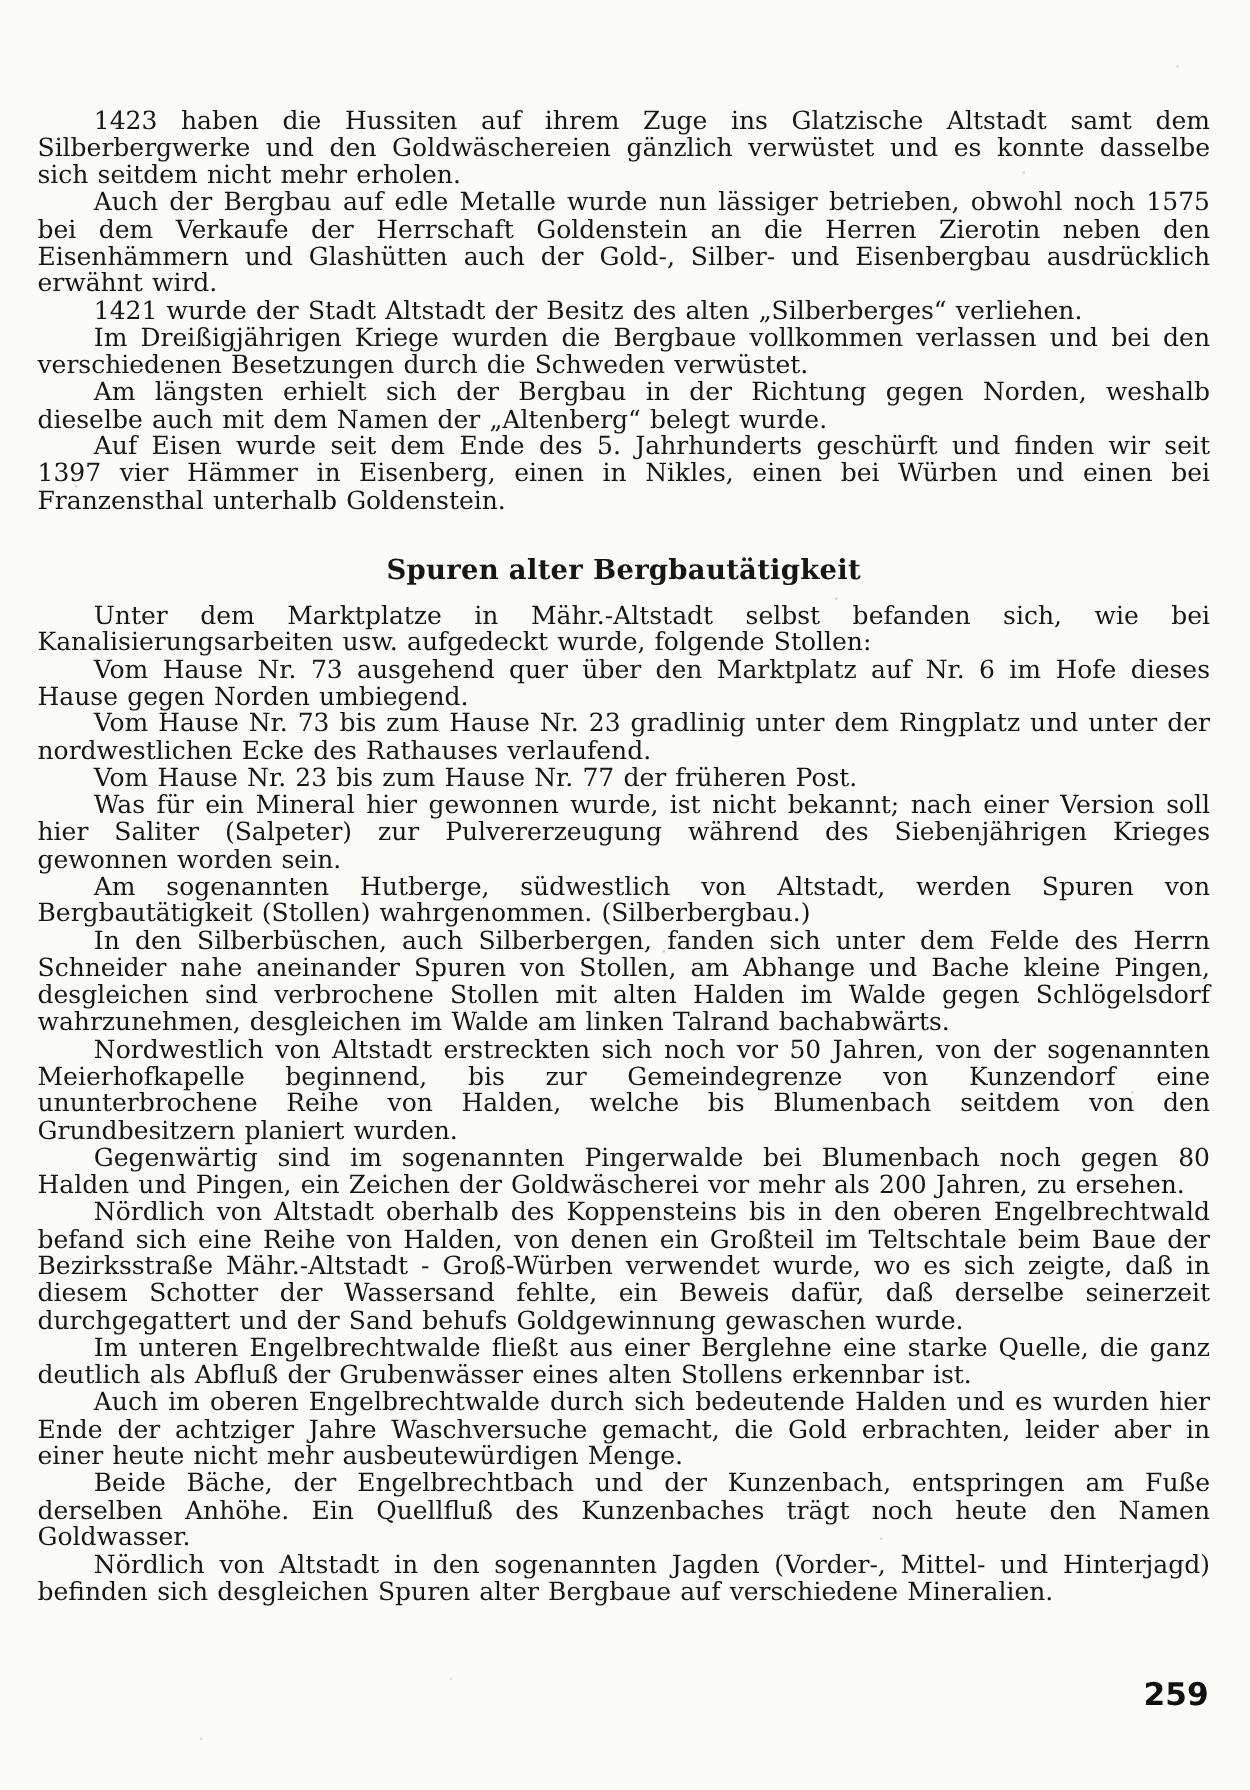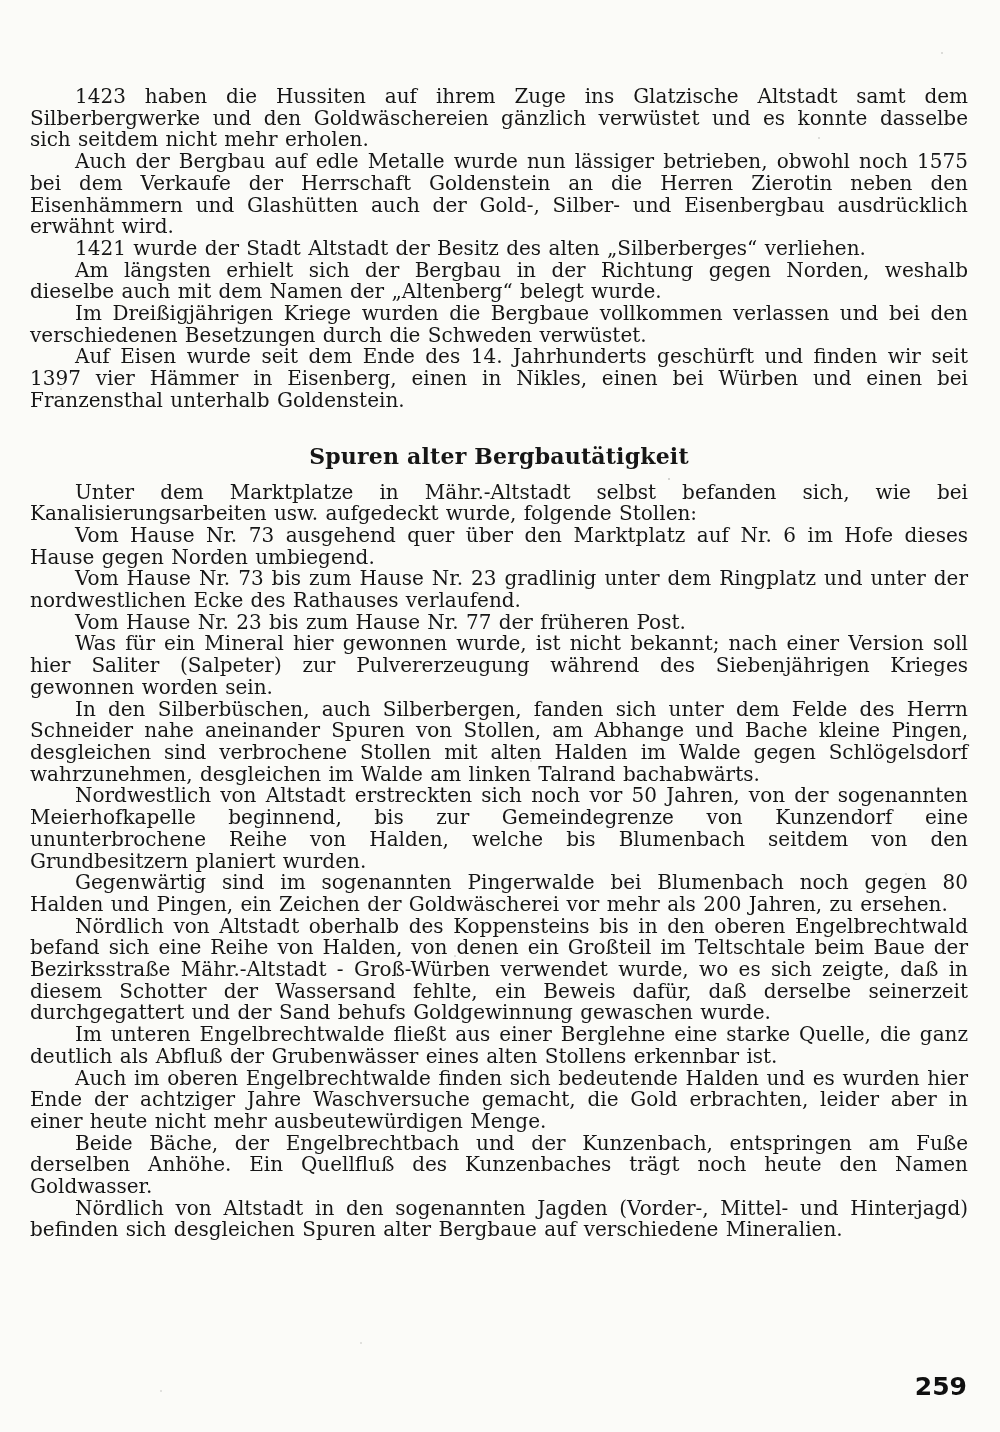--- a/index.html
+++ b/index.html
@@ -41,21 +41,21 @@
     font-weight: bold;
     font-size: 22px;
     line-height: 26px;
     letter-spacing: 0.2px;
     margin: 31px 0 13px 0;
     text-indent: 0;
     text-align: center;
   }
   .page-number {
     position: absolute;
-    top: 1372px;
+    top: 1341px;
     right: 33px;
     font-family: "DejaVu Sans", sans-serif;
     font-weight: bold;
     font-size: 25px;
     color: #101010;
   }
   
   .speckles {
     position: absolute;
     top: 0; left: 0;
@@ -81,37 +81,38 @@
 </style>
 </head>
 <body>
 
 <div class="page">
 
   <div class="text-block">
     <p class="para">1423 haben die Hussiten auf ihrem Zuge ins Glatzische Altstadt samt dem Silberbergwerke und den Goldwäschereien gänzlich verwüstet und es konnte dasselbe sich seitdem nicht mehr erholen.</p>
     <p class="para">Auch der Bergbau auf edle Metalle wurde nun lässiger betrieben, obwohl noch 1575 bei dem Verkaufe der Herrschaft Goldenstein an die Herren Zierotin neben den Eisenhämmern und Glashütten auch der Gold-, Silber- und Eisenbergbau ausdrücklich erwähnt wird.</p>
     <p class="para">1421 wurde der Stadt Altstadt der Besitz des alten „Silberberges“ verliehen.</p>
+    <p class="para">Im Dreißigjährigen Kriege wurden die Bergbaue vollkommen verlassen und bei den verschiedenen Besetzungen durch die Schweden verwüstet.</p>
     <p class="para">Am längsten erhielt sich der Bergbau in der Richtung gegen Norden, weshalb dieselbe auch mit dem Namen der „Altenberg“ belegt wurde.</p>
-    <p class="para">Im Dreißigjährigen Kriege wurden die Bergbaue vollkommen verlassen und bei den verschiedenen Besetzungen durch die Schweden verwüstet.</p>
-    <p class="para">Auf Eisen wurde seit dem Ende des 14. Jahrhunderts geschürft und finden wir seit 1397 vier Hämmer in Eisenberg, einen in Nikles, einen bei Würben und einen bei Franzensthal unterhalb Goldenstein.</p>
+    <p class="para">Auf Eisen wurde seit dem Ende des 5. Jahrhunderts geschürft und finden wir seit 1397 vier Hämmer in Eisenberg, einen in Nikles, einen bei Würben und einen bei Franzensthal unterhalb Goldenstein.</p>
 
     <h2 class="heading">Spuren alter Bergbautätigkeit</h2>
 
     <p class="para">Unter dem Marktplatze in Mähr.-Altstadt selbst befanden sich, wie bei Kanalisierungsarbeiten usw. aufgedeckt wurde, folgende Stollen:</p>
     <p class="para">Vom Hause Nr. 73 ausgehend quer über den Marktplatz auf Nr. 6 im Hofe dieses Hause gegen Norden umbiegend.</p>
     <p class="para">Vom Hause Nr. 73 bis zum Hause Nr. 23 gradlinig unter dem Ringplatz und unter der nordwestlichen Ecke des Rathauses verlaufend.</p>
     <p class="para">Vom Hause Nr. 23 bis zum Hause Nr. 77 der früheren Post.</p>
     <p class="para">Was für ein Mineral hier gewonnen wurde, ist nicht bekannt; nach einer Version soll hier Saliter (Salpeter) zur Pulvererzeugung während des Siebenjährigen Krieges gewonnen worden sein.</p>
+    <p class="para">Am sogenannten Hutberge, südwestlich von Altstadt, werden Spuren von Bergbautätigkeit (Stollen) wahrgenommen. (Silberbergbau.)</p>
     <p class="para">In den Silberbüschen, auch Silberbergen, fanden sich unter dem Felde des Herrn Schneider nahe aneinander Spuren von Stollen, am Abhange und Bache kleine Pingen, desgleichen sind verbrochene Stollen mit alten Halden im Walde gegen Schlögelsdorf wahrzunehmen, desgleichen im Walde am linken Talrand bachabwärts.</p>
     <p class="para">Nordwestlich von Altstadt erstreckten sich noch vor 50 Jahren, von der sogenannten Meierhofkapelle beginnend, bis zur Gemeindegrenze von Kunzendorf eine ununterbrochene Reihe von Halden, welche bis Blumenbach seitdem von den Grundbesitzern planiert wurden.</p>
     <p class="para">Gegenwärtig sind im sogenannten Pingerwalde bei Blumenbach noch gegen 80 Halden und Pingen, ein Zeichen der Goldwäscherei vor mehr als 200 Jahren, zu ersehen.</p>
     <p class="para">Nördlich von Altstadt oberhalb des Koppensteins bis in den oberen Engelbrechtwald befand sich eine Reihe von Halden, von denen ein Großteil im Teltschtale beim Baue der Bezirksstraße Mähr.-Altstadt - Groß-Würben verwendet wurde, wo es sich zeigte, daß in diesem Schotter der Wassersand fehlte, ein Beweis dafür, daß derselbe seinerzeit durchgegattert und der Sand behufs Goldgewinnung gewaschen wurde.</p>
     <p class="para">Im unteren Engelbrechtwalde fließt aus einer Berglehne eine starke Quelle, die ganz deutlich als Abfluß der Grubenwässer eines alten Stollens erkennbar ist.</p>
-    <p class="para">Auch im oberen Engelbrechtwalde finden sich bedeutende Halden und es wurden hier Ende der achtziger Jahre Waschversuche gemacht, die Gold erbrachten, leider aber in einer heute nicht mehr ausbeutewürdigen Menge.</p>
+    <p class="para">Auch im oberen Engelbrechtwalde durch sich bedeutende Halden und es wurden hier Ende der achtziger Jahre Waschversuche gemacht, die Gold erbrachten, leider aber in einer heute nicht mehr ausbeutewürdigen Menge.</p>
     <p class="para">Beide Bäche, der Engelbrechtbach und der Kunzenbach, entspringen am Fuße derselben Anhöhe. Ein Quellfluß des Kunzenbaches trägt noch heute den Namen Goldwasser.</p>
     <p class="para">Nördlich von Altstadt in den sogenannten Jagden (Vorder-, Mittel- und Hinterjagd) befinden sich desgleichen Spuren alter Bergbaue auf verschiedene Mineralien.</p>
   </div>
 
   <div class="page-number">259</div>
 
   <div class="speckles"></div>
 </div>
 
 </body></html>

